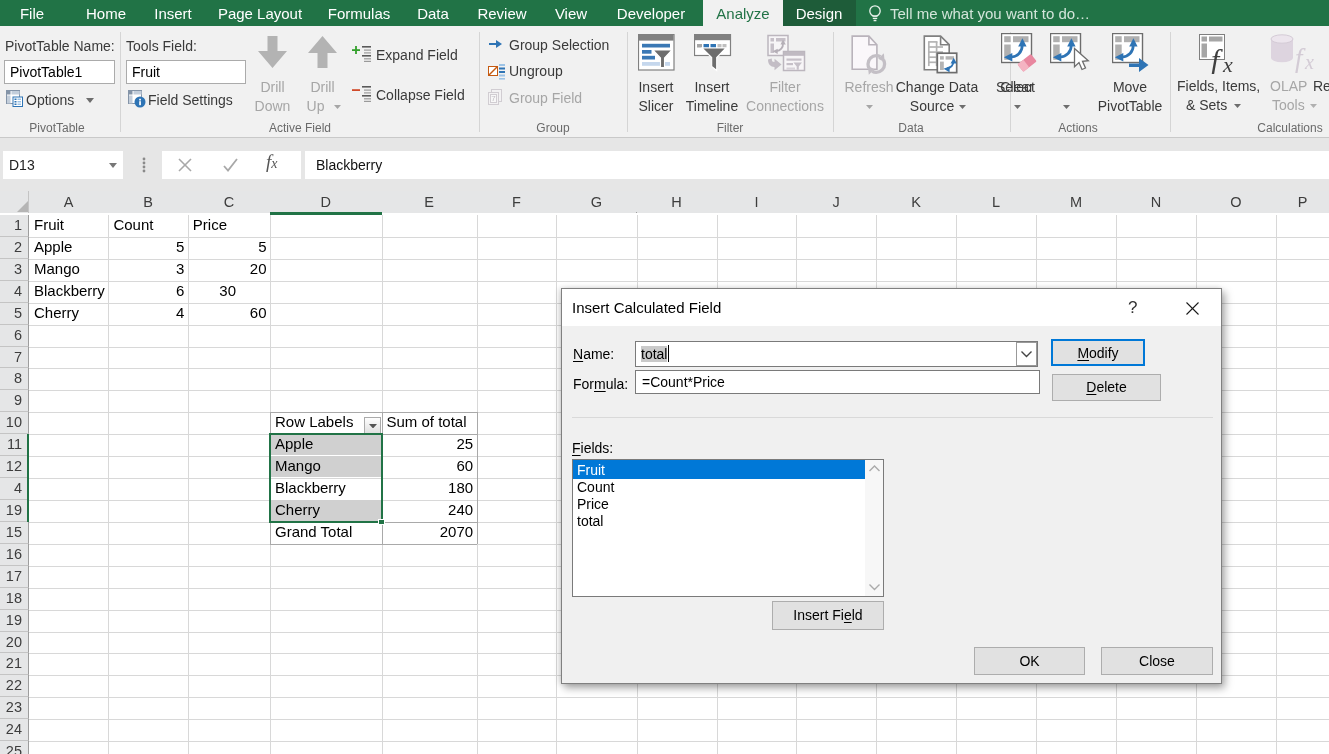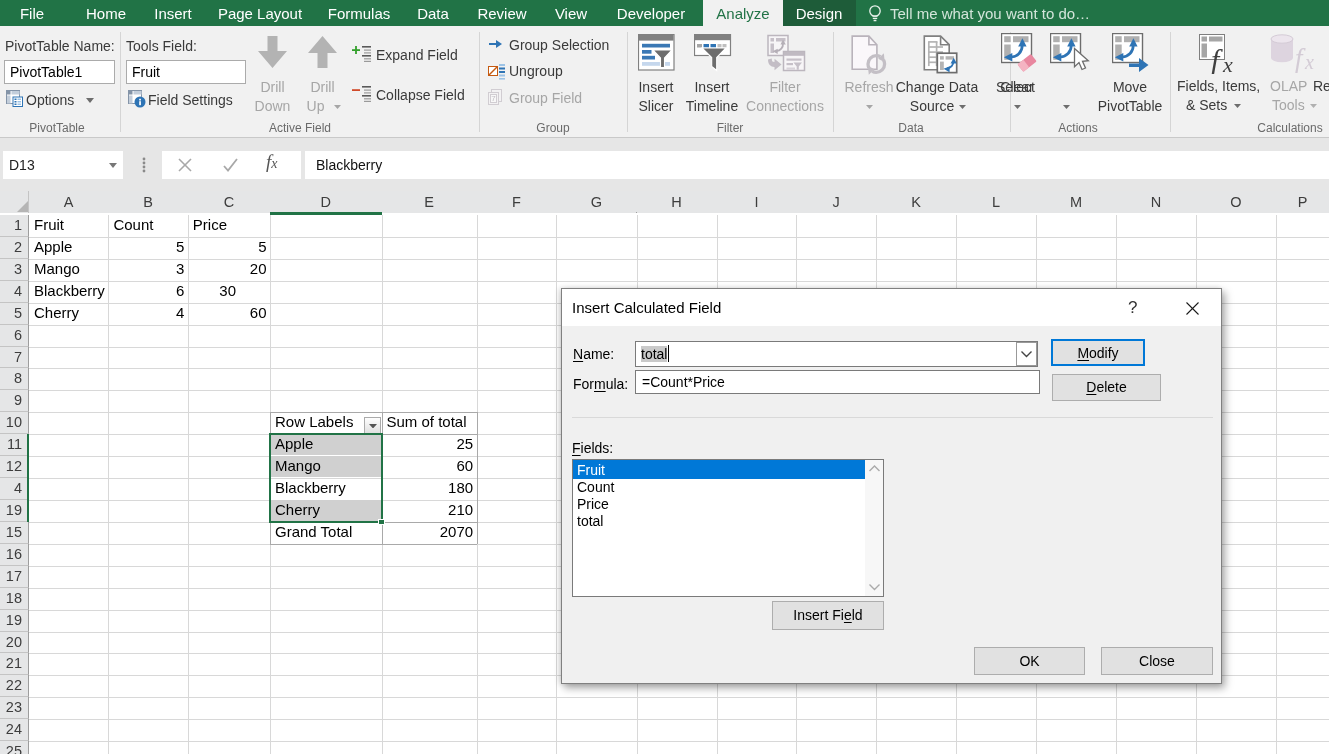--- a/index.html
+++ b/index.html
@@ -447,21 +447,21 @@
 <div class="cell" style="left:188.8px;top:302.7px;width:81.2px;height:20.92px;line-height:20.92px;padding-right:3.5px;text-align:right;">60</div>
 <div class="cell" style="left:271px;top:434.2px;width:110.5px;height:20.92px;line-height:20.92px;padding-left:4px;background:#d0d0d0;">Apple</div>
 <div class="cell" style="left:271px;top:456.1px;width:110.5px;height:20.92px;line-height:20.92px;padding-left:4px;background:#d0d0d0;">Mango</div>
 <div class="cell" style="left:271px;top:478.0px;width:110.5px;height:20.92px;line-height:20.92px;padding-left:4px;">Blackberry</div>
 <div class="cell" style="left:271px;top:500.0px;width:110.5px;height:20.92px;line-height:20.92px;padding-left:4px;background:#d0d0d0;">Cherry</div>
 <div class="cell" style="left:271px;top:412.3px;width:110.5px;height:20.92px;line-height:20.92px;padding-left:4px;">Row Labels</div>
 <div class="cell" style="left:382.5px;top:412.3px;width:94.1px;height:20.92px;line-height:20.92px;padding-left:4px;">Sum of total</div>
 <div class="cell" style="left:382.5px;top:434.2px;width:94.1px;height:20.92px;line-height:20.92px;padding-right:3.5px;text-align:right;">25</div>
 <div class="cell" style="left:382.5px;top:456.1px;width:94.1px;height:20.92px;line-height:20.92px;padding-right:3.5px;text-align:right;">60</div>
 <div class="cell" style="left:382.5px;top:478.0px;width:94.1px;height:20.92px;line-height:20.92px;padding-right:3.5px;text-align:right;">180</div>
-<div class="cell" style="left:382.5px;top:500.0px;width:94.1px;height:20.92px;line-height:20.92px;padding-right:3.5px;text-align:right;">210</div>
+<div class="cell" style="left:382.5px;top:500.0px;width:94.1px;height:20.92px;line-height:20.92px;padding-right:3.5px;text-align:right;">240</div>
 <div class="cell" style="left:271px;top:521.9px;width:110.5px;height:20.92px;line-height:20.92px;padding-left:4px;">Grand Total</div>
 <div class="cell" style="left:382.5px;top:521.9px;width:94.1px;height:20.92px;line-height:20.92px;padding-right:3.5px;text-align:right;">2070</div>
 <div class="abs" style="left:270px;top:412.3px;width:1px;height:131.5px;background:#a9a9a9"></div>
 <div class="abs" style="left:381.5px;top:412.3px;width:1px;height:131.5px;background:#a9a9a9"></div>
 <div class="abs" style="left:476.6px;top:412.3px;width:1px;height:131.5px;background:#a9a9a9"></div>
 <div class="abs" style="left:270px;top:412.3px;width:206.60000000000002px;height:1px;background:#a9a9a9"></div>
 <div class="abs" style="left:270px;top:434.2px;width:206.60000000000002px;height:1px;background:#a9a9a9"></div>
 <div class="abs" style="left:270px;top:521.9px;width:206.60000000000002px;height:1px;background:#a9a9a9"></div>
 <div class="abs" style="left:270px;top:543.8px;width:206.60000000000002px;height:1px;background:#a9a9a9"></div>
 <div class="abs" style="left:363.5px;top:416.5px;width:17px;height:17px;background:linear-gradient(#fefefe,#e0e0e0);border:1px solid #ababab"></div>

